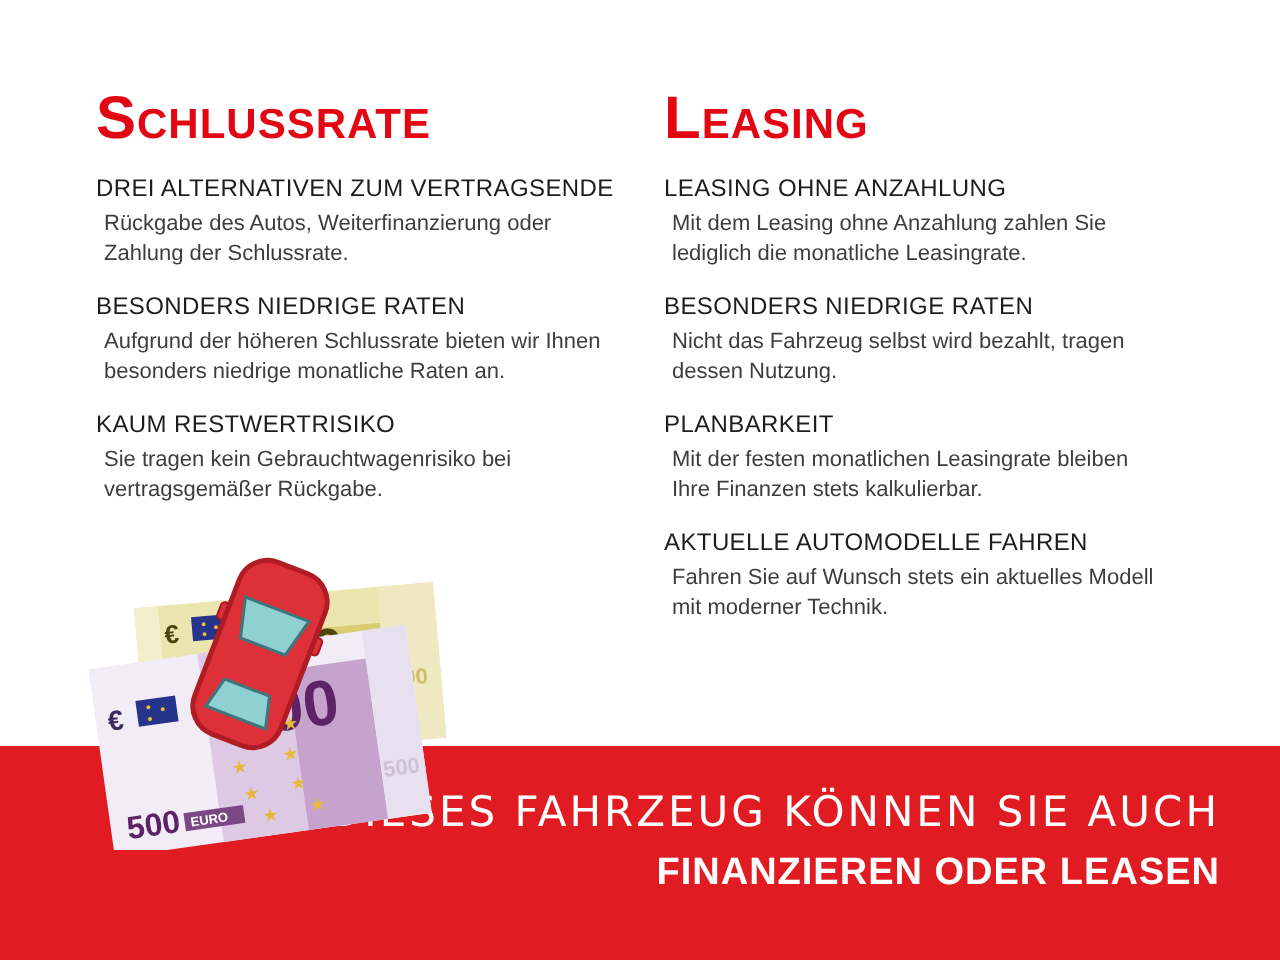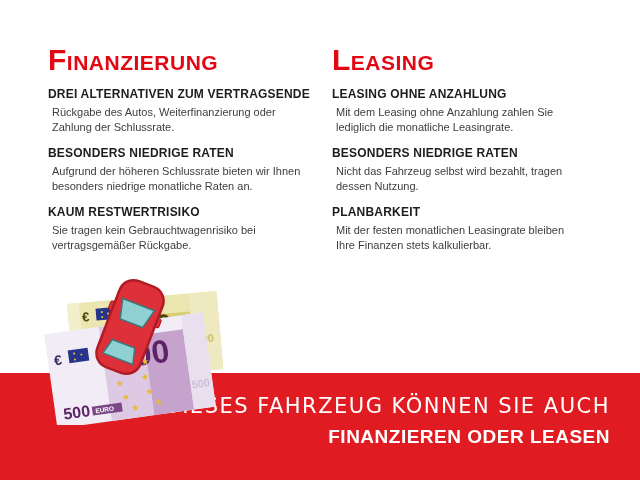--- a/index.html
+++ b/index.html
@@ -21,21 +21,21 @@
   .col-right{left:332px;width:272px;}
   .col-title{
     margin:0 0 6px 0;
     font-size:30px;line-height:32px;font-weight:800;
     color:var(--red-title);
     font-variant:small-caps;letter-spacing:.5px;
   }
   .sec{margin-top:11px;}
   .sec h2{
     margin:0 0 3px 0;
-    font-size:12px;line-height:14px;font-weight:700;
+    font-size:12px;line-height:14px;font-weight:400;
     color:var(--heading);letter-spacing:.2px;
   }
   .sec p{
     margin:4px;font-size:11px;line-height:15px;
     color:var(--body);white-space:pre-line;
   }
 
   
   .banner{
     position:absolute;left:0;top:373px;width:640px;height:107px;
@@ -52,21 +52,21 @@
 
   
   .illustration{position:absolute;left:30px;top:275px;z-index:2;}
 </style>
 </head>
 <body>
 
 <div class="canvas">
 
   <section class="col col-left">
-    <h1 class="col-title">Finanzierung</h1>
+    <h1 class="col-title">Schlussrate</h1>
 
     <div class="sec">
       <h2>DREI ALTERNATIVEN ZUM VERTRAGSENDE</h2>
       <p>Rückgabe des Autos, Weiterfinanzierung oder
 Zahlung der Schlussrate.</p>
     </div>
     <div class="sec">
       <h2>BESONDERS NIEDRIGE RATEN</h2>
       <p>Aufgrund der höheren Schlussrate bieten wir Ihnen
 besonders niedrige monatliche Raten an.</p>
@@ -88,20 +88,25 @@
     </div>
     <div class="sec">
       <h2>BESONDERS NIEDRIGE RATEN</h2>
       <p>Nicht das Fahrzeug selbst wird bezahlt, tragen
 dessen Nutzung.</p>
     </div>
     <div class="sec">
       <h2>PLANBARKEIT</h2>
       <p>Mit der festen monatlichen Leasingrate bleiben
 Ihre Finanzen stets kalkulierbar.</p>
+    </div>
+    <div class="sec">
+      <h2>AKTUELLE AUTOMODELLE FAHREN</h2>
+      <p>Fahren Sie auf Wunsch stets ein aktuelles Modell
+mit moderner Technik.</p>
     </div>
   </section>
 
   <div class="banner">
     <div class="banner-inner">
       <div class="banner-line1">DIESES FAHRZEUG KÖNNEN SIE AUCH</div>
       <div class="banner-line2">FINANZIEREN ODER LEASEN</div>
     </div>
   </div>
 

